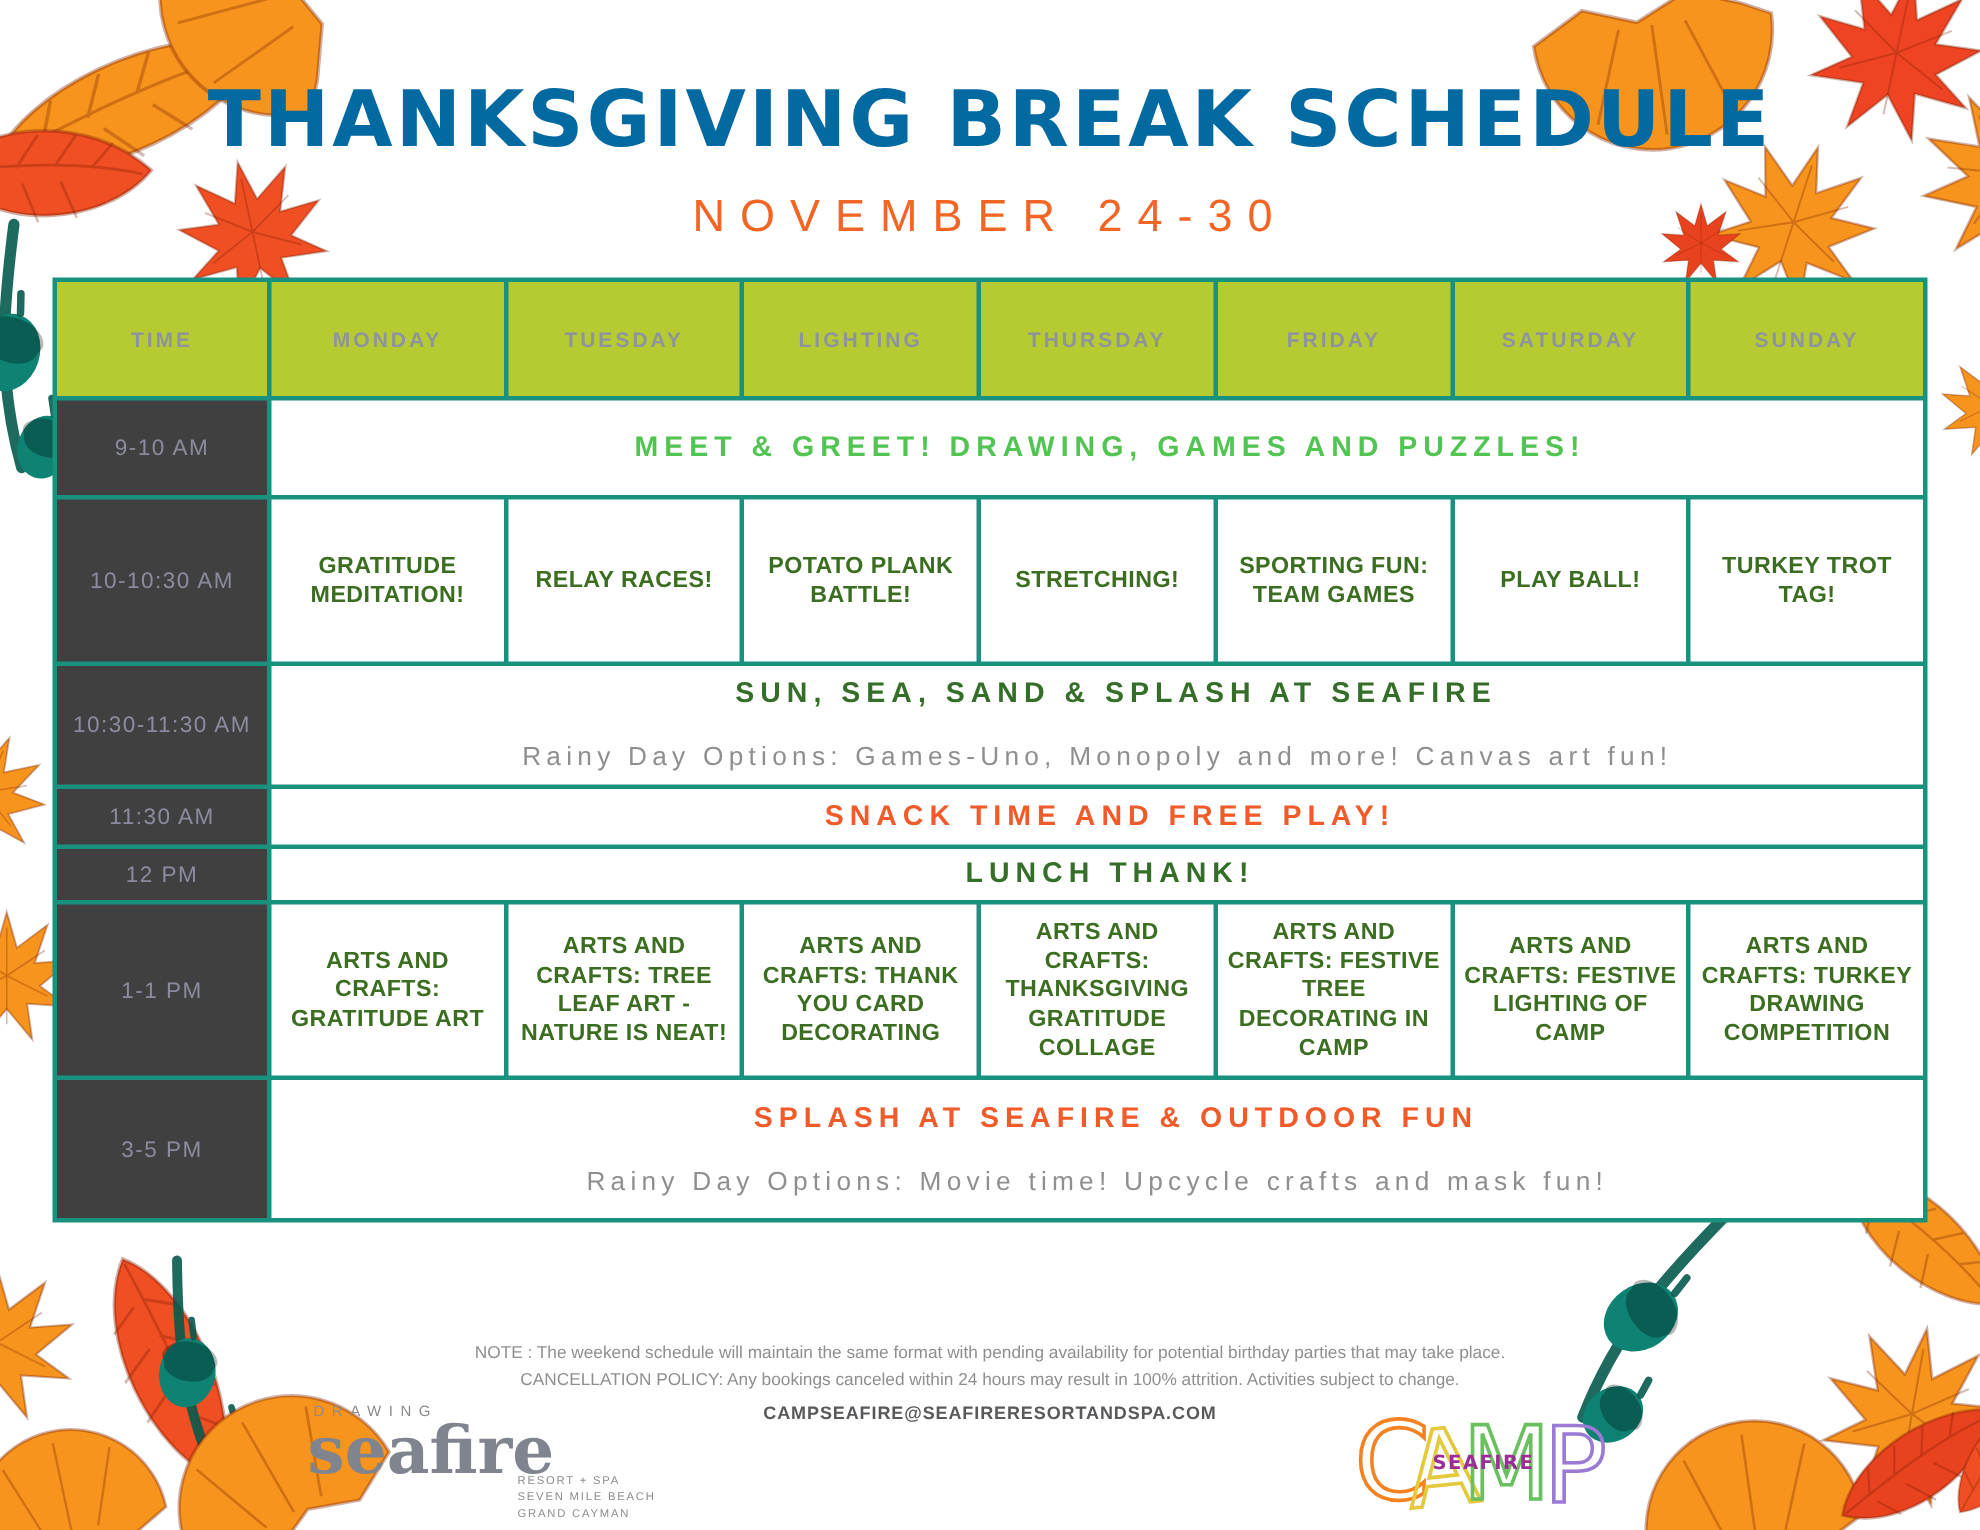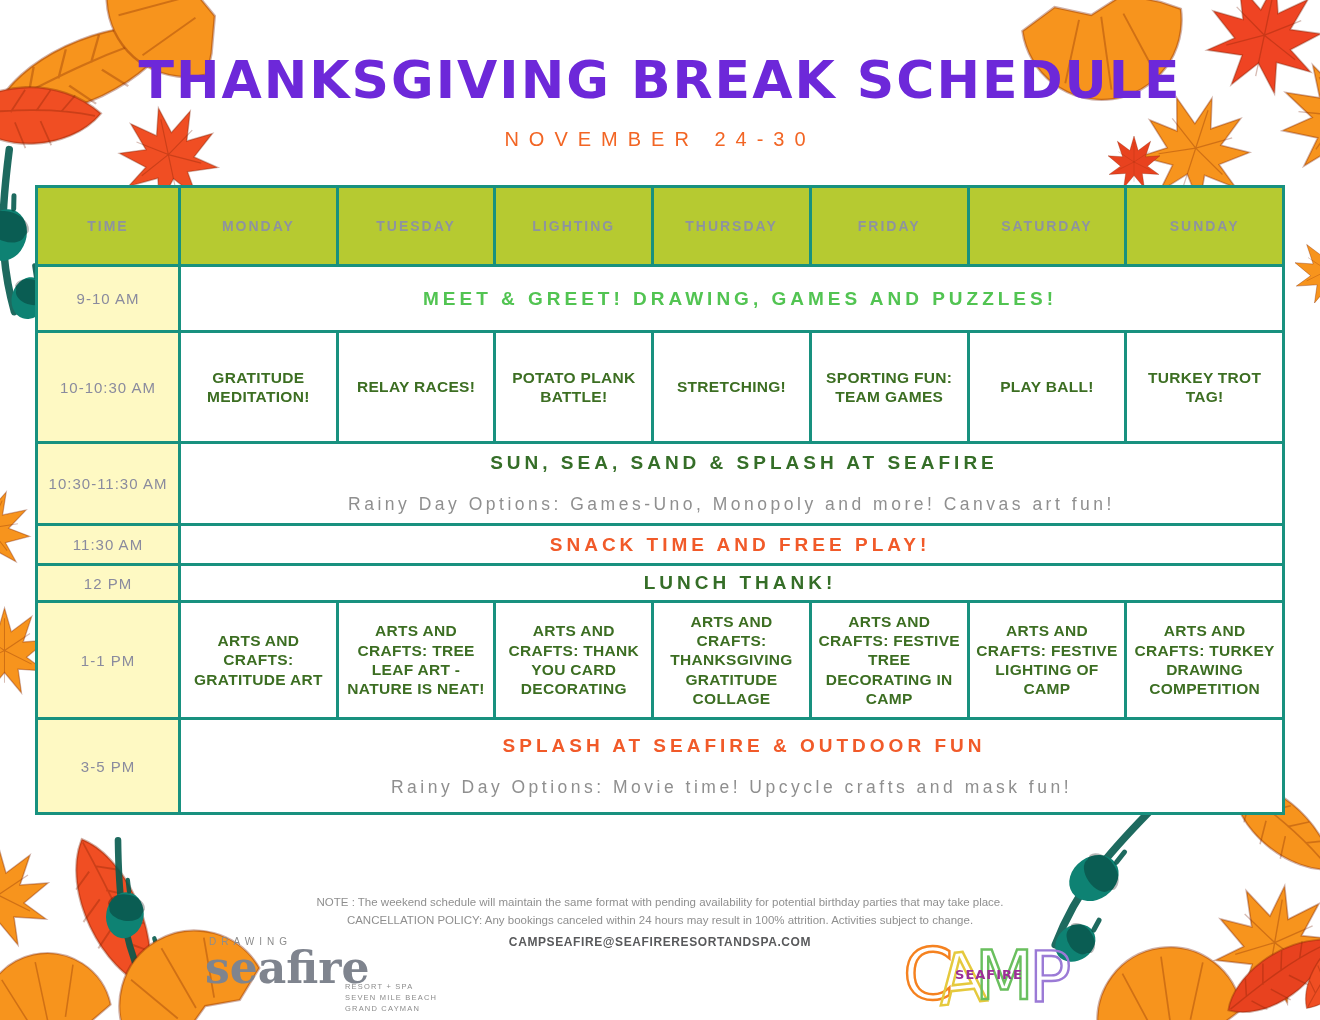--- a/index.html
+++ b/index.html
@@ -5,41 +5,41 @@
   html,body{margin:0;padding:0;}
   .poster{
     position:relative;width:1320px;height:1020px;background:#ffffff;
     font-family:"Liberation Sans",sans-serif;overflow:hidden;
   }
   .deco{position:absolute;inset:0;z-index:0;pointer-events:none;}
   .content{position:absolute;inset:0;z-index:1;}
 
   .title{
     position:absolute;top:50px;left:0;width:100%;text-align:center;
-    color:#6d28d9;font-size:52px;font-weight:900;letter-spacing:2px;
+    color:#0369a1;font-size:52px;font-weight:900;letter-spacing:2px;
     font-family:"DejaVu Sans",sans-serif;
   }
   .subtitle{
     position:absolute;top:128px;left:0;width:100%;text-align:center;
-    color:#f26524;font-size:20px;font-weight:500;letter-spacing:10px;
+    color:#f26524;font-size:30px;font-weight:500;letter-spacing:10px;
   }
 
   .grid{
     position:absolute;left:35px;top:185px;width:1250px;height:630px;
     display:grid;box-sizing:border-box;
     grid-template-columns:140px repeat(7,1fr);
     grid-template-rows:76px 63px 108px 79px 37px 34px 114px 92px;
     gap:3px;padding:3px;background:#18917f;
   }
   .grid > div{display:flex;align-items:center;justify-content:center;text-align:center;}
   .th{
     background:#b6ca31;color:#8e93a0;font-size:14px;font-weight:bold;letter-spacing:2px;
   }
   .time{
-    background:#fef9c3;color:#8a8b9e;font-size:15px;font-weight:500;letter-spacing:1px;
+    background:#404040;color:#8a8b9e;font-size:15px;font-weight:500;letter-spacing:1px;
     padding:2px 10px;box-sizing:border-box;
   }
   .cell{
     background:#ffffff;color:#3c6e22;font-size:15.5px;font-weight:bold;
     line-height:1.25;padding:3px 5px;box-sizing:border-box;letter-spacing:0.3px;
   }
   .span-row{background:#ffffff;grid-column:2 / -1;flex-direction:column;padding:4px 8px;box-sizing:border-box;}
   .big{font-size:19px;font-weight:bold;letter-spacing:4px;padding-left:25px;}
   .c-bright{color:#52c452;}
   .c-orange{color:#f15a29;}

